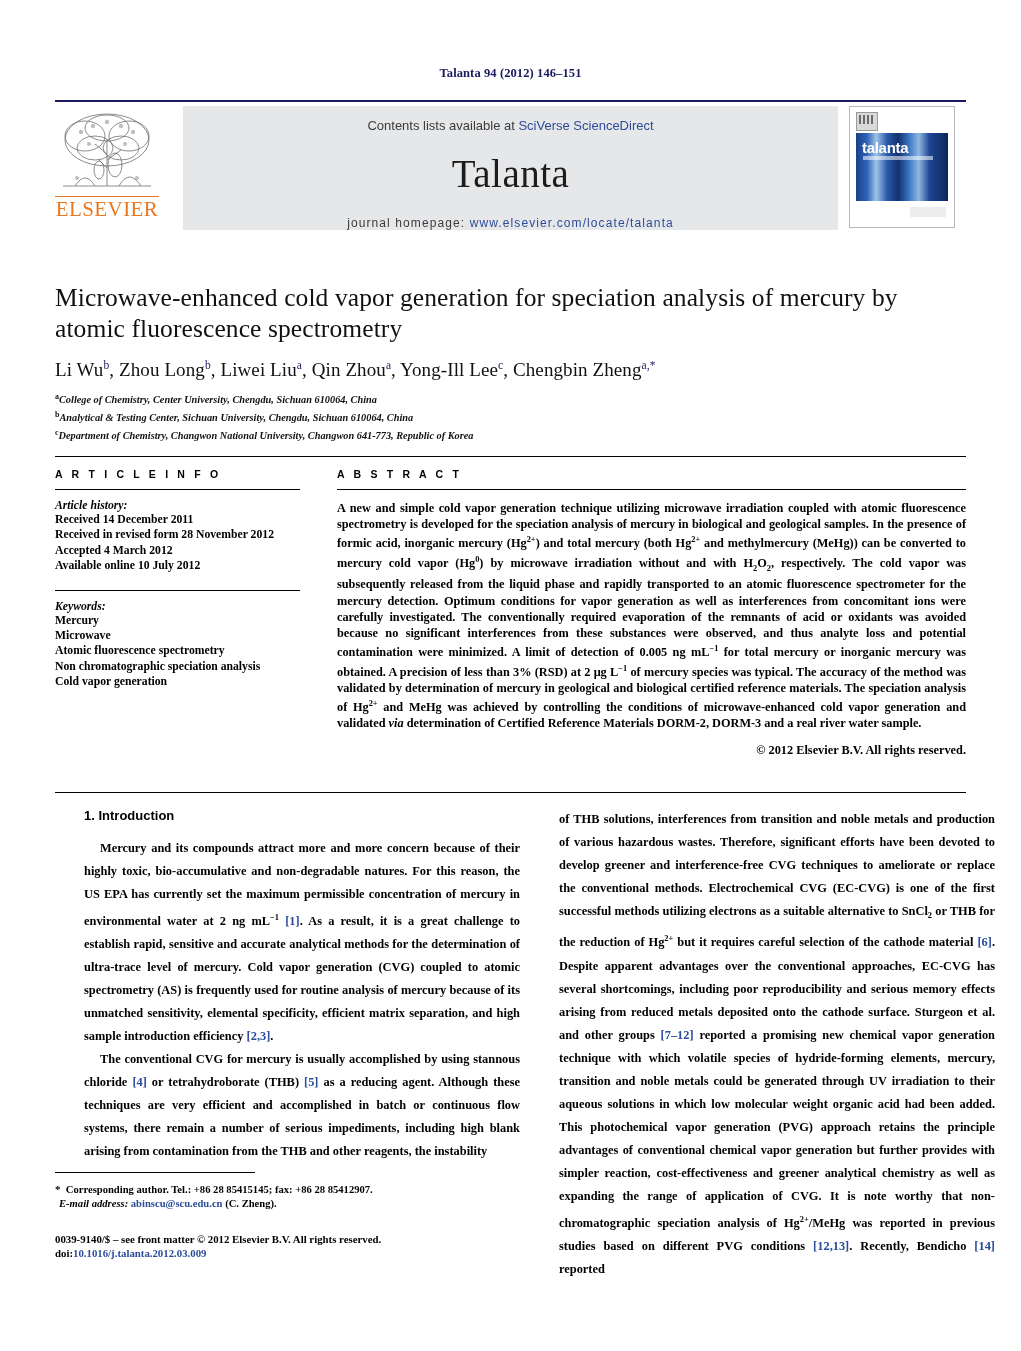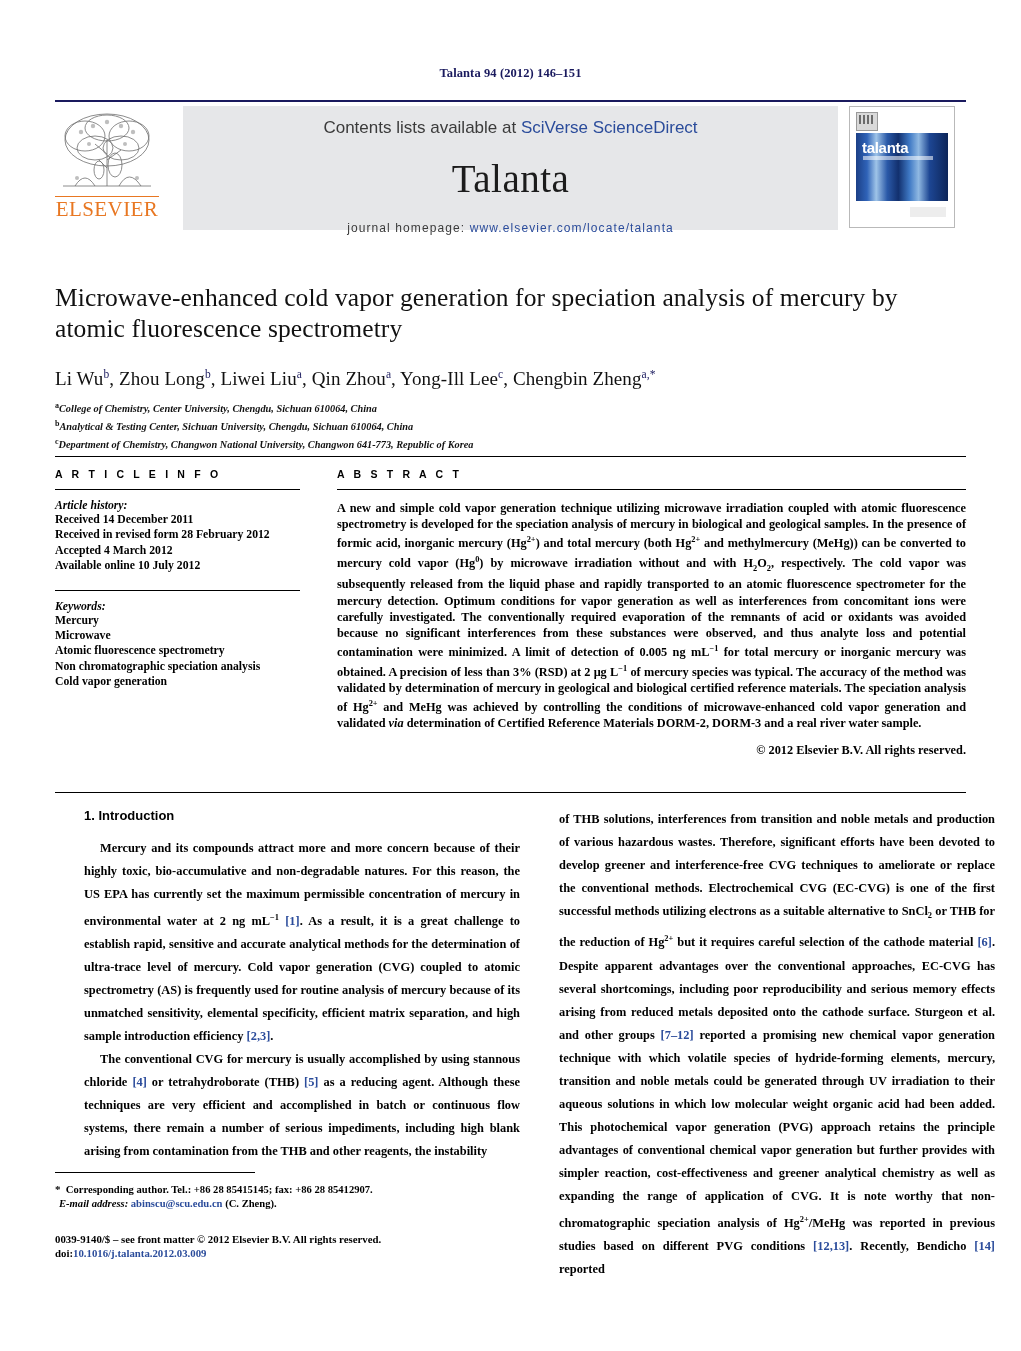--- a/index.html
+++ b/index.html
@@ -32,21 +32,21 @@
   .mast-grid {
     position:absolute; left:0; top:6px; width:911px; height:124px;
     display:flex; flex-direction:row; align-items:stretch;
   }
   .mast-left { width:128px; display:flex; flex-direction:column; align-items:flex-start;
                justify-content:flex-start; padding-top:4px; }
   .mast-center { flex:1; background:#e6e7e9; display:flex; flex-direction:column;
                  align-items:center; justify-content:flex-start; padding-top:12px; }
   .mast-right { width:128px; display:flex; align-items:flex-start; justify-content:center; }
 
-  .contents-line { font-size:17px; color:#3b3b3b; font-family:"Liberation Sans", sans-serif; }
+  .contents-line { font-size:13px; color:#3b3b3b; font-family:"Liberation Sans", sans-serif; }
   .contents-line .link { color:#2b4c9b; }
   .journal-name {
     font-family:"Liberation Serif", serif;
     font-size:39px; color:#1c1c1c; margin-top:18px; letter-spacing:0.5px;
   }
   .homepage {
     margin-top:20px; font-size:12px; letter-spacing:1.1px;
     font-family:"Liberation Sans", sans-serif; color:#3b3b3b;
   }
   .homepage .url { color:#2b4c9b; }
@@ -94,21 +94,21 @@
     background:#ededed;
   }
 
   
   .title-block { position:absolute; left:55px; top:282px; width:911px; }
   .art-title {
     font-family:"Liberation Serif", serif;
     font-size:25.5px; line-height:31px; color:#111111; letter-spacing:0.1px;
   }
   .authors {
-    margin-top:24px; font-size:19px; color:#111111; letter-spacing:0.1px;
+    margin-top:15px; font-size:19px; color:#111111; letter-spacing:0.1px;
   }
   .authors sup { font-size:11.5px; color:#1a1a5e; }
   .affils { margin-top:9px; }
   .affil {
     font-size:10.3px; font-style:italic; font-weight:bold;
     line-height:14.2px; color:#111111;
   }
   .affil sup { font-style:normal; font-size:8px; }
 
   
@@ -269,21 +269,21 @@
 
   <div class="rule-full" style="top:456px;"></div>
   <div class="rule-full" style="top:792px;"></div>
 
   <div class="infoblock">
     <div class="sec-label">A R T I C L E    I N F O</div>
     <div class="thin-rule"></div>
     <div style="margin-top:9px;">
       <div class="info-head">Article history:</div>
       <div class="info-line">Received 14 December 2011</div>
-      <div class="info-line">Received in revised form 28 February 2012</div>
+      <div class="info-line">Received in revised form 28 November 2012</div>
       <div class="info-line">Accepted 4 March 2012</div>
       <div class="info-line">Available online 10 July 2012</div>
     </div>
     <div class="thin-rule" style="margin-top:16px;"></div>
     <div style="margin-top:9px;">
       <div class="kw-head">Keywords:</div>
       <div class="kw-line">Mercury</div>
       <div class="kw-line">Microwave</div>
       <div class="kw-line">Atomic fluorescence spectrometry</div>
       <div class="kw-line">Non chromatographic speciation analysis</div>

